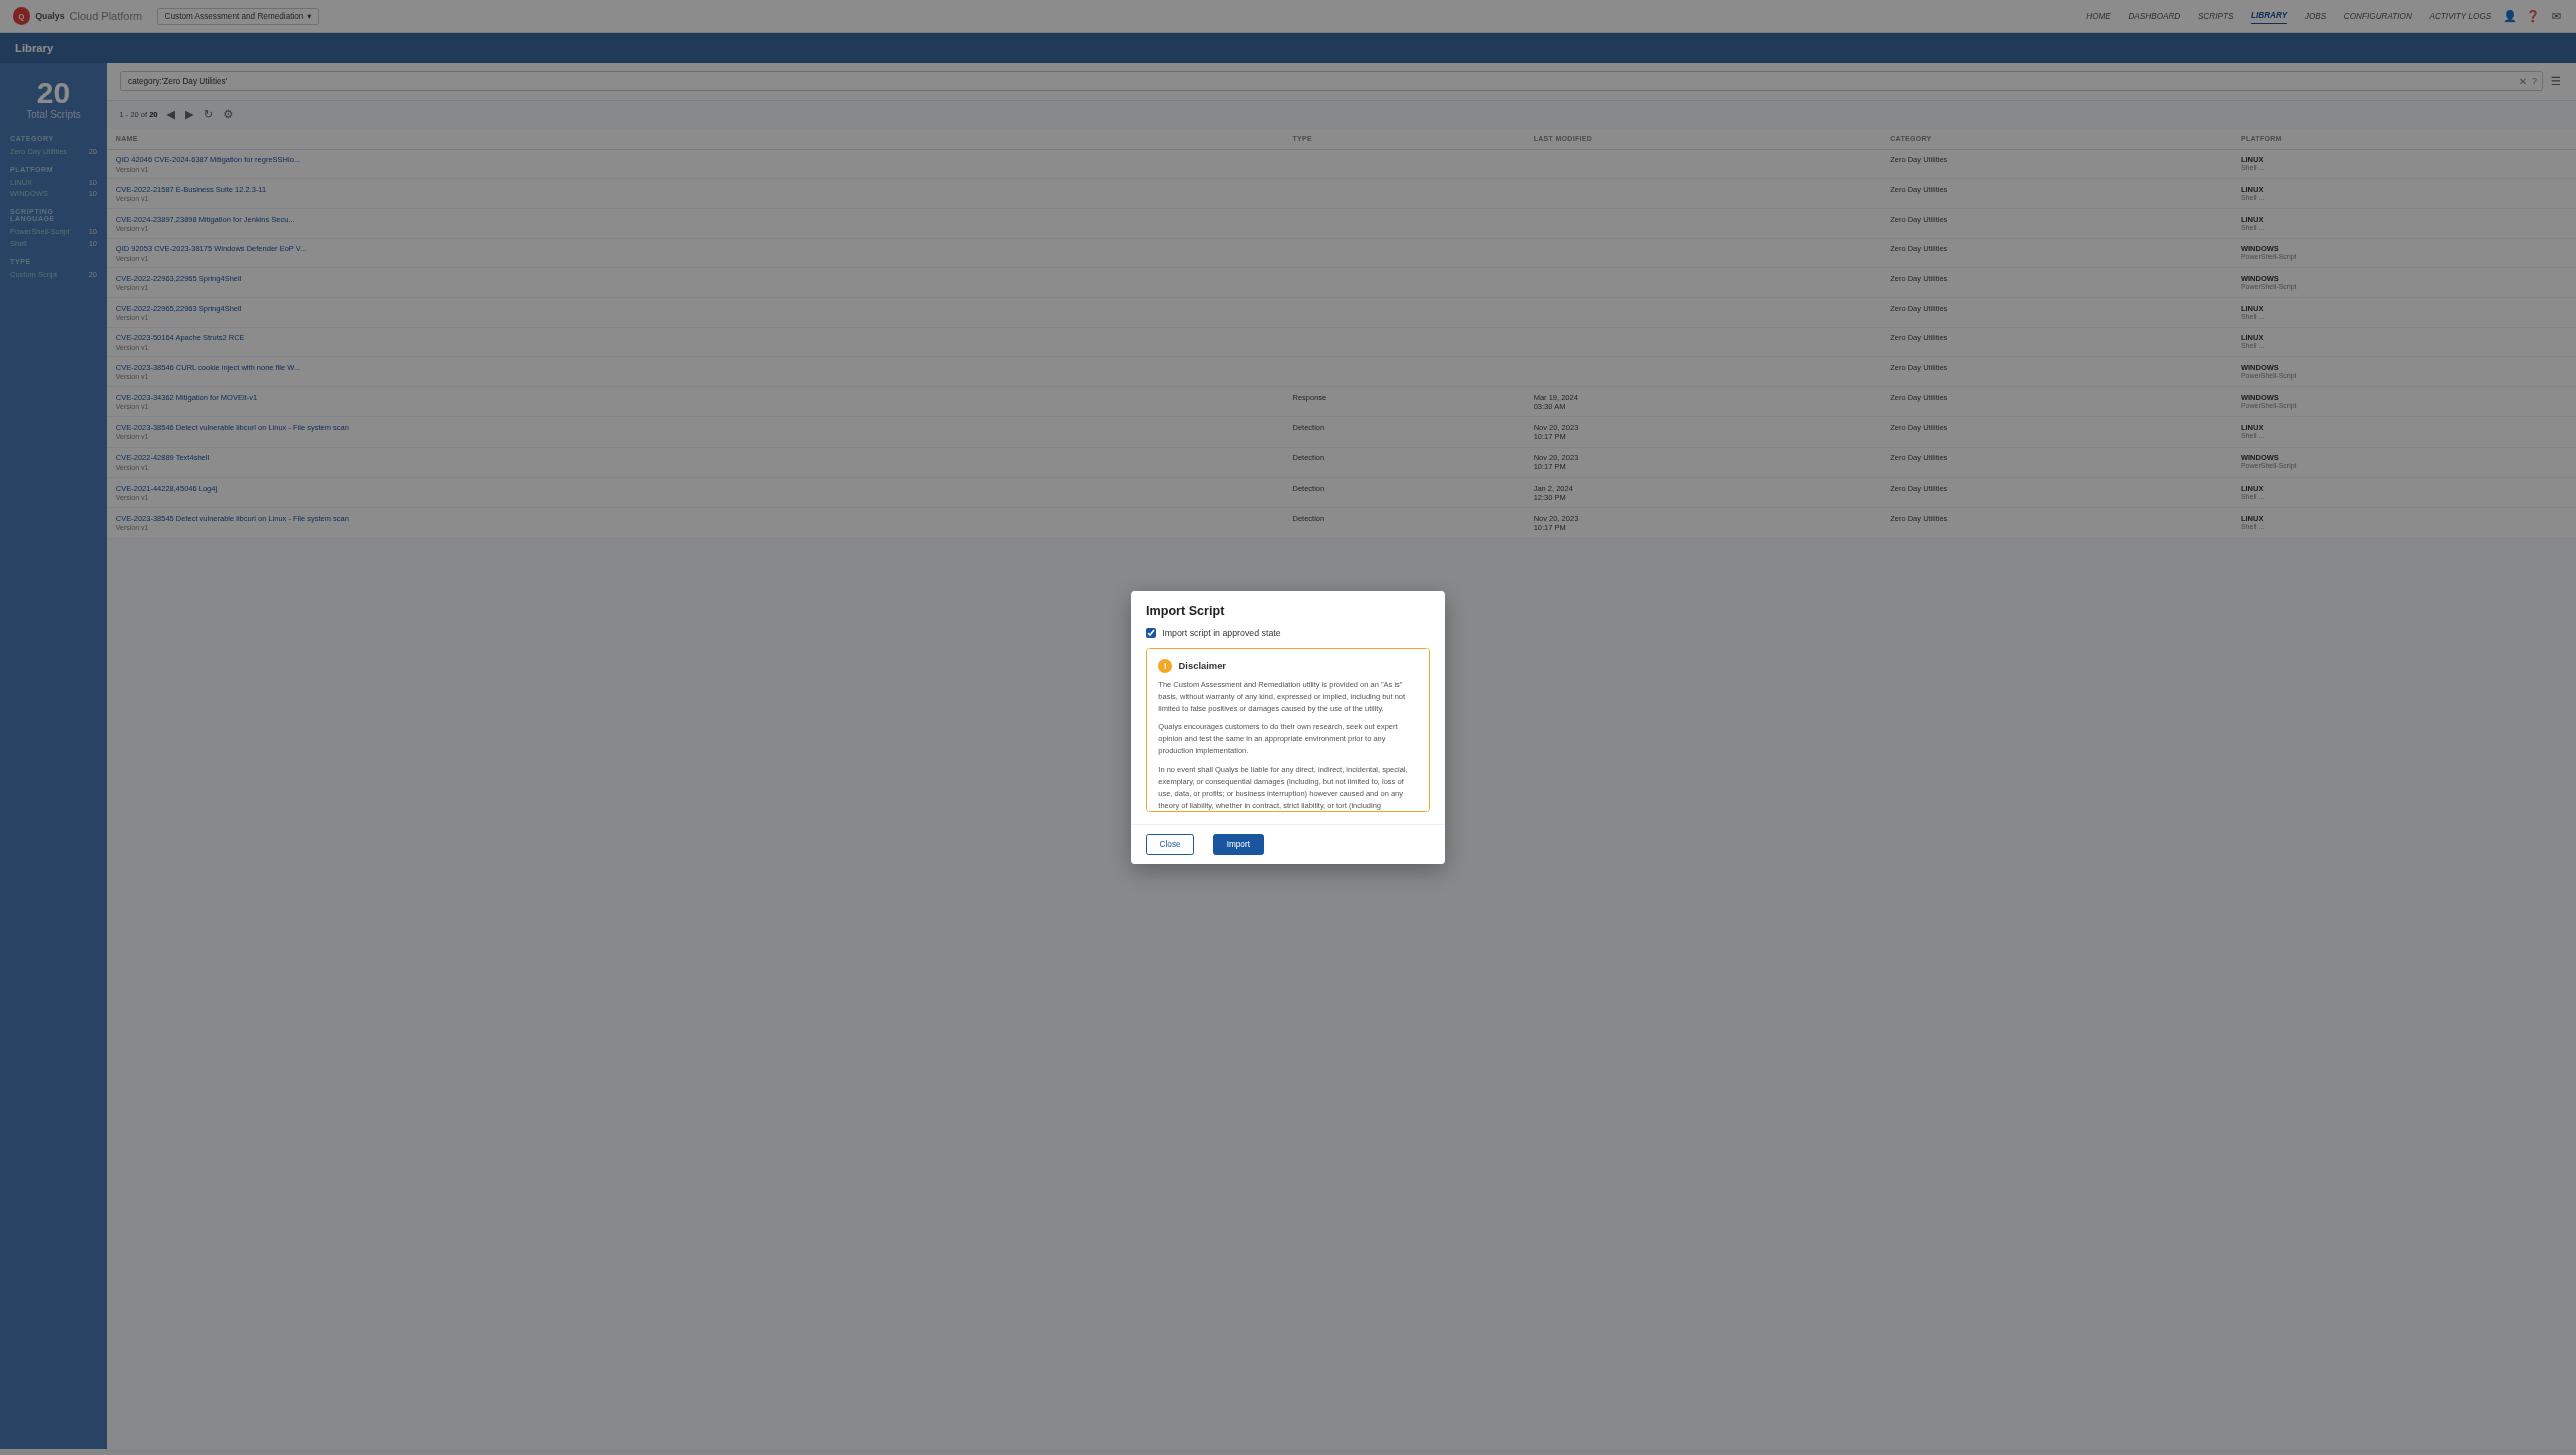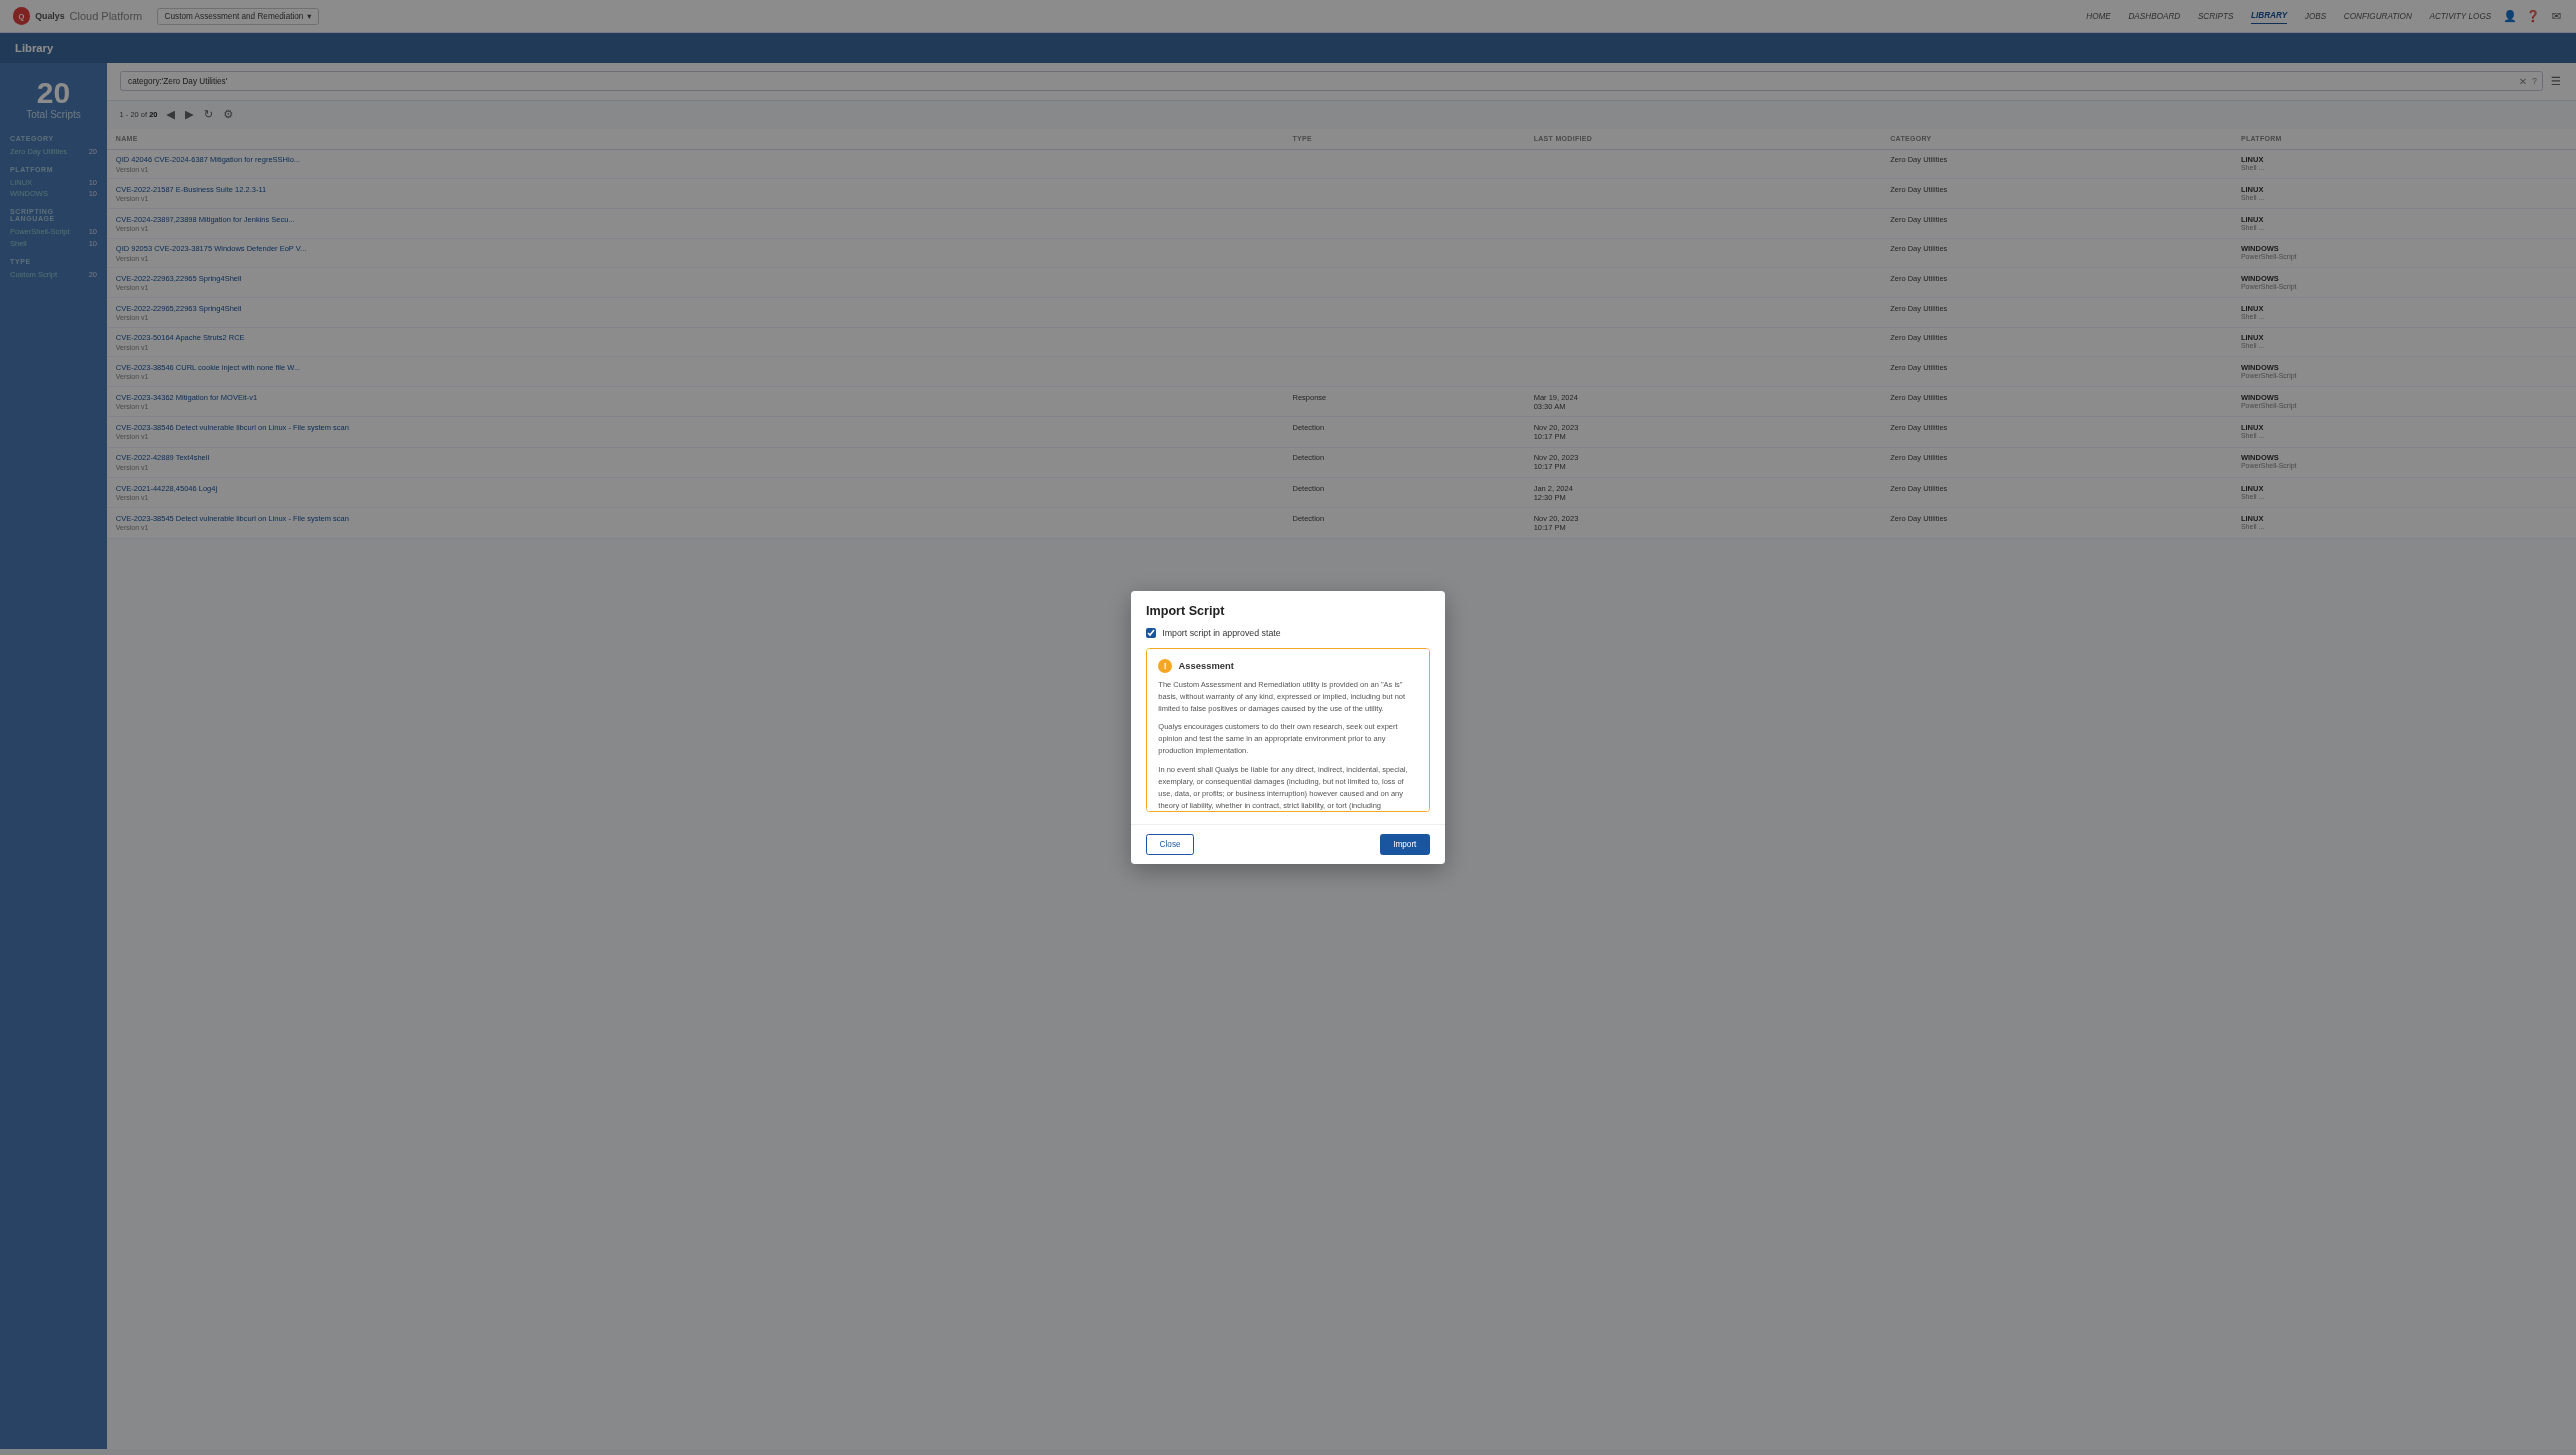--- a/index.html
+++ b/index.html
@@ -189,21 +189,21 @@
       width: 14px; height: 14px;
       background: #f5a623;
       border-radius: 50%;
       display: flex; align-items: center; justify-content: center;
       color: #fff; font-weight: 700; font-size: 8.8px; flex-shrink: 0;
     }
     .disclaimer-title { font-size: 9.4px; font-weight: 700; color: #333; }
     .disclaimer-text { font-size: 7.5px; color: #555; line-height: 1.6; margin-bottom: 6.3px; }
     .modal-footer {
       padding: 8.8px 15px;
-      display: flex; gap: 13px; justify-content: space-between;
+      display: flex; gap: 19px; justify-content: flex-start;
       border-top: 0.6px solid #eee;
     }
     .btn-close {
       padding: 5px 12.6px; border: 0.6px solid #1a56a0; border-radius: 2.5px;
       background: #fff; color: #1a56a0; font-size: 8.2px; cursor: pointer; font-weight: 500;
     }
     .btn-import {
       padding: 5px 12.6px; border: 0.6px solid #1a56a0; border-radius: 2.5px;
       background: #1a56a0; color: #fff; font-size: 8.2px; cursor: pointer; font-weight: 500;
     }
@@ -507,21 +507,21 @@
       <div class="modal-title">Import Script</div>
     </div>
     <div class="modal-body">
       <div class="checkbox-row">
         <input type="checkbox" id="import-approved" checked="" style="">
         <label for="import-approved" class="checkbox-label">Import script in approved state</label>
       </div>
       <div class="disclaimer-box">
         <div class="disclaimer-header">
           <div class="warning-icon">!</div>
-          <div class="disclaimer-title">Assessment</div>
+          <div class="disclaimer-title">Disclaimer</div>
         </div>
         <div class="disclaimer-text">The Custom Assessment and Remediation utility is provided on an "As is" basis, without warranty of any kind, expressed or implied, including but not limited to false positives or damages caused by the use of the utility.</div>
         <div class="disclaimer-text">Qualys encourages customers to do their own research, seek out expert opinion and test the same in an appropriate environment prior to any production implementation.</div>
         <div class="disclaimer-text">In no event shall Qualys be liable for any direct, indirect, incidental, special, exemplary, or consequential damages (including, but not limited to, loss of use, data, or profits; or business interruption) however caused and on any theory of liability, whether in contract, strict liability, or tort (including negligence or otherwise) arising in any way out of the use of this Custom Assessment and Remediation utility, even if advised of the possibility of such damage. The foregoing disclaimer will not apply to the extent prohibited by law.</div>
       </div>
     </div>
     <div class="modal-footer">
       <button class="btn-close">Close</button>
       <button class="btn-import">Import</button>
     </div>

